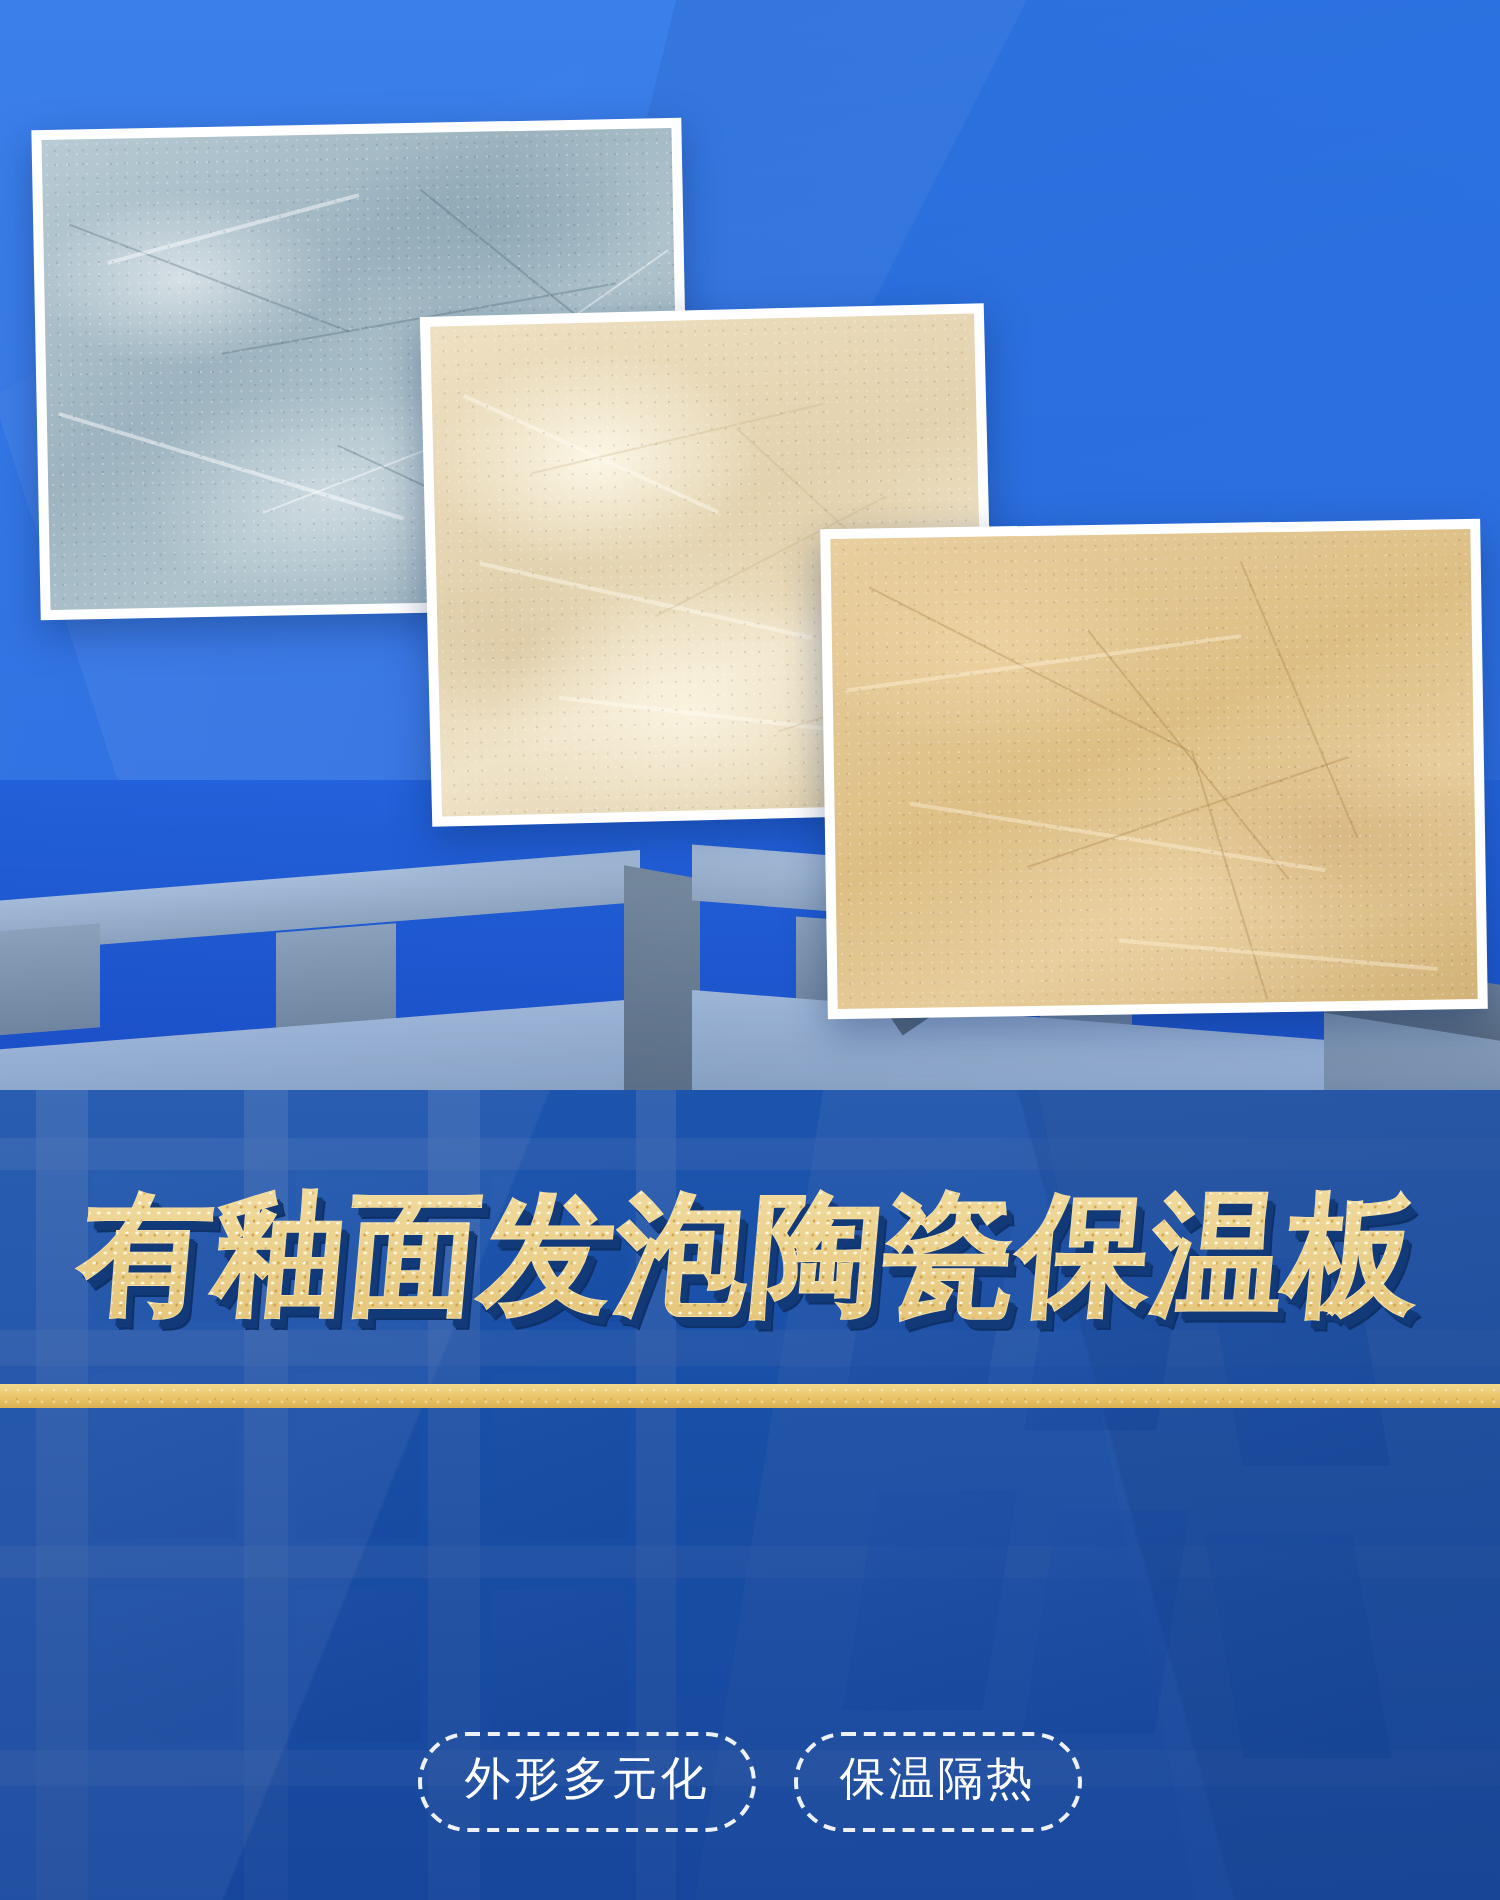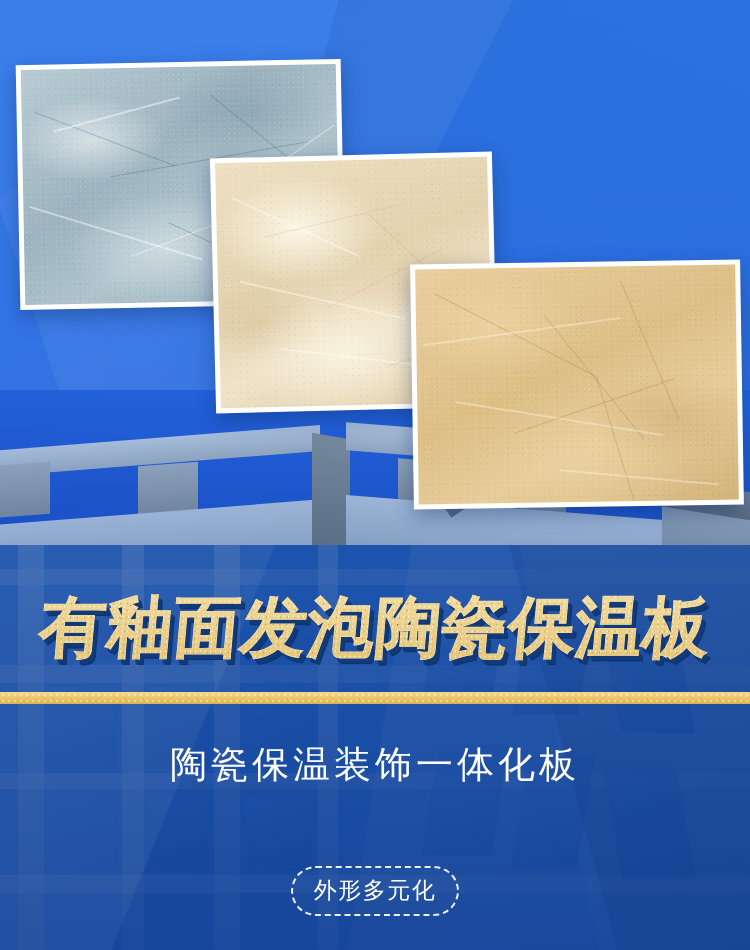--- a/index.html
+++ b/index.html
@@ -411,19 +411,19 @@
       <div class="vein tanl" style="left:44%; top:86%; width:160px; transform:rotate(6deg); height:2px;"></div>
       <div class="grain"></div>
     </div>
   </div>
 
   <div id="headline">有釉面发泡陶瓷保温板</div>
   <div id="headline-speckle" aria-hidden="true">有釉面发泡陶瓷保温板</div>
 
   <div id="gold-bar"></div>
 
-  <div id="subtitle-cn">陶瓷保温装饰一体化板</div>
 
   <div id="pills">
     <div class="pill">外形多元化</div>
+    <div class="pill">保温隔热</div>
   </div>
 
 </div>
 
 </body></html>

